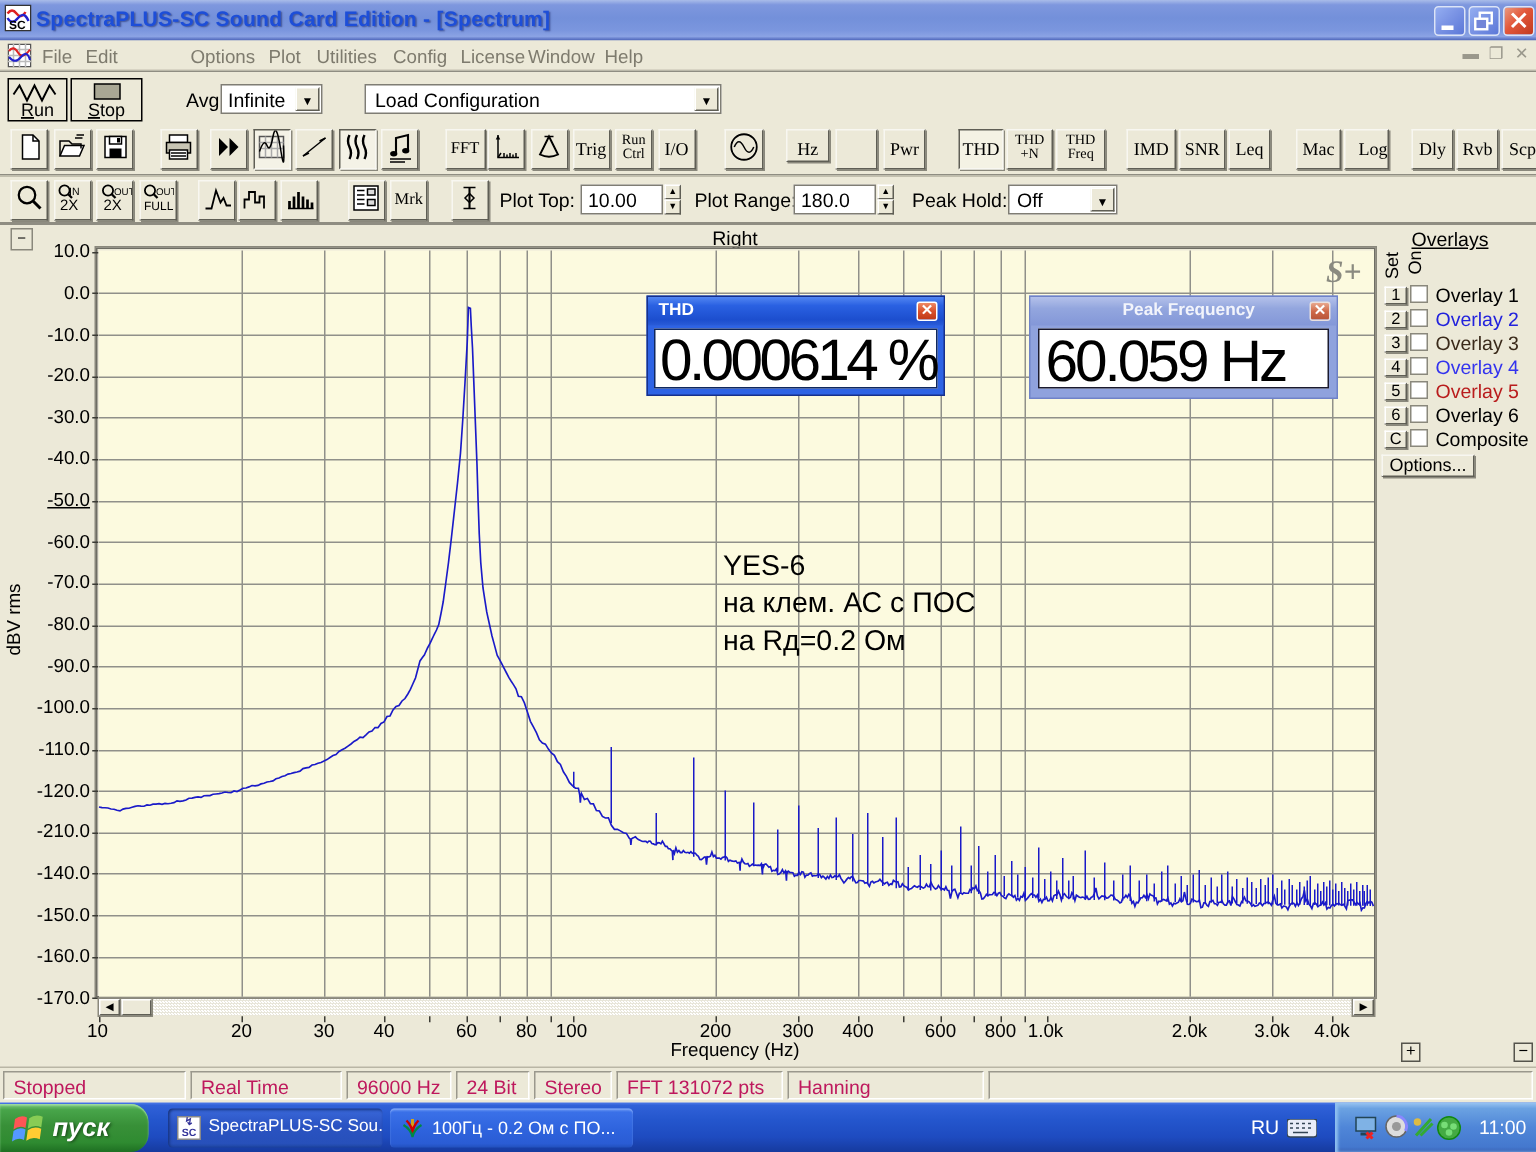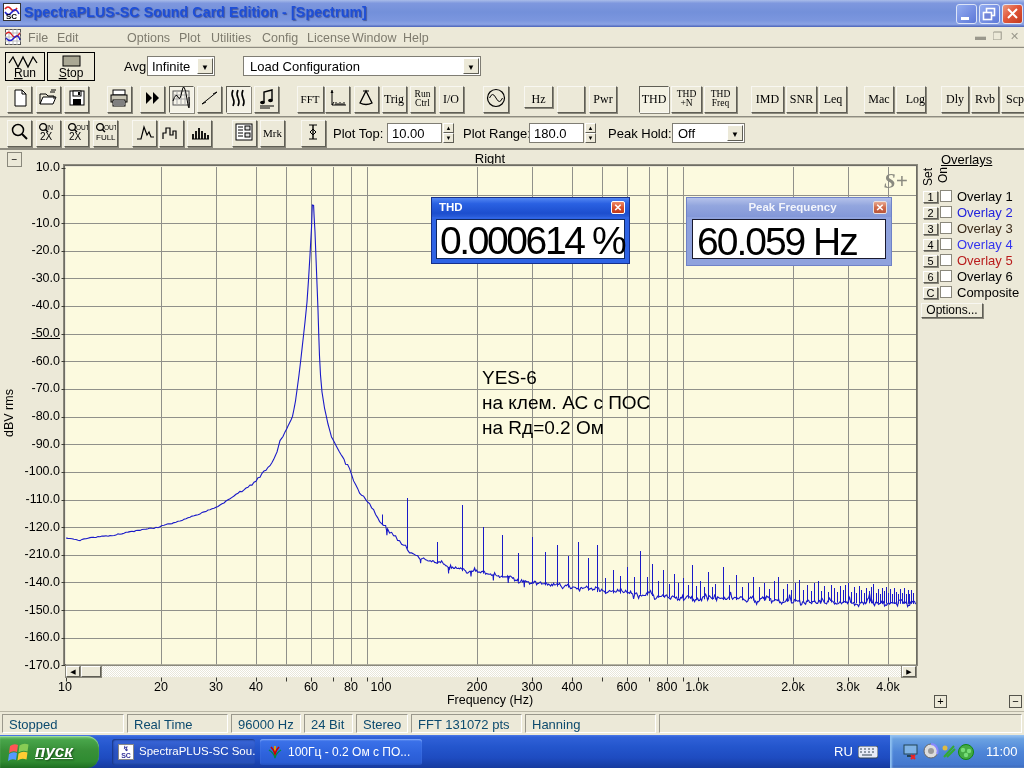--- a/index.html
+++ b/index.html
@@ -35,21 +35,21 @@
 .mwin{border:1px solid #16308c;}
 .mtitle{position:absolute;left:0;top:0;right:0;height:19px;color:#fff;font-size:11.5px;font-weight:bold;padding:3px 0 0 7px;}
 .mval{position:absolute;font-size:37px;color:#000;white-space:nowrap;}
 .mx{position:absolute;top:3px;right:4px;width:14px;height:13px;border:1px solid #fff;border-radius:2px;color:#fff;font-size:10px;line-height:11px;text-align:center;font-weight:bold;}
 
 .ovbtn{position:absolute;width:15px;height:12px;background:#ece9d8;border:1px solid;border-color:#fff #5f5e55 #5f5e55 #fff;box-shadow:1px 1px 0 #8a887c;font-size:11px;line-height:10px;text-align:center;}
 .ovchk{position:absolute;width:12px;height:12px;background:#fff;border:1px solid #8a887c;}
 .ovlab{position:absolute;font-size:13px;}
 
 #status{left:0;top:711px;width:1024px;height:24px;background:#ece9d8;border-top:1px solid #b9b6a5;}
-.spanel{position:absolute;top:714px;height:19px;border:1px solid;border-color:#9a988c #fff #fff #9a988c;font-size:13px;color:#0c4a6e;padding:2px 0 0 6px;}
+.spanel{position:absolute;top:714px;height:19px;border:1px solid;border-color:#9a988c #fff #fff #9a988c;font-size:13px;color:#be185d;padding:2px 0 0 6px;}
 
 #taskbar{left:0;top:735px;width:1024px;height:33px;background:linear-gradient(180deg,#4e7ae8 0%,#3061d8 6%,#2456cd 35%,#1e4bc0 70%,#163a9e 100%);}
 .tbtnapp{position:absolute;top:739px;height:26px;border-radius:3px;color:#fff;font-size:13px;white-space:nowrap;overflow:hidden;}
 </style></head>
 <body>
 <div id="root">
 
  <div id="titlebar" class="abs"></div>
  <div id="appicon" class="abs" style="left:3px;top:3px;width:18px;height:18px;"><svg width="18" height="18" viewBox="0 0 18 18">
         <rect x="0.5" y="0.5" width="17" height="17" fill="#fff" stroke="#333"></rect>
@@ -564,21 +564,21 @@
 
  <div id="taskbar" class="abs"></div>
     <div class="abs" style="left:0;top:736px;width:99px;height:32px;border-radius:0 12px 12px 0;
 background:linear-gradient(180deg,#7eca7e 0%,#48a54a 12%,#389038 45%,#2f8b31 80%,#1e6f22 100%);box-shadow:inset 0 1px 1px #9fdc9f;">
 <svg width="26" height="24" style="position:absolute;left:7px;top:4px;" viewBox="0 0 26 24">
 <path d="M3 6 q4 -3 8 -1 l-1 7 q-4 -2 -8 1 z" fill="#f55"></path>
         <path d="M12.5 5.5 q4 -3 9 -1 l-1 7 q-5 -2 -9 1 z" fill="#8c5"></path>
 <path d="M2 14 q4 -3 8 -1 l-1 7 q-4 -2 -8 1 z" fill="#59f"></path>
         <path d="M11.5 13.5 q4 -3 9 -1 l-1 7 q-5 -2 -9 1 z" fill="#fc3"></path>
       </svg>
-<span style="position:absolute;left:35px;top:6px;color:#fff;font-size:17px;font-weight:bold;font-style:italic;text-shadow:1px 1px 2px #1a4a1a;text-decoration:underline;">пуск</span>
+<span style="position:absolute;left:35px;top:6px;color:#fff;font-size:17px;font-weight:bold;font-style:italic;text-shadow:1px 1px 2px #1a4a1a;">пуск</span>
     </div>
     <div class="tbtnapp" style="left:112px;width:143px;background:linear-gradient(180deg,#3a68da 0%,#2a53c2 45%,#2750ba 90%,#1e459f 100%);box-shadow:inset 1px 1px 2px #16337e;">
 <span style="position:absolute;left:6px;top:5px;width:16px;height:16px;background:#fff;border:1px solid #888;font-size:7px;color:#339;text-align:center;font-weight:bold;line-height:7px;">↯<br>SC</span>
 <span style="position:absolute;left:27px;top:6px;font-size:11.5px;">SpectraPLUS-SC Sou...</span>
     </div>
     <div class="tbtnapp" style="left:260px;width:162px;background:linear-gradient(180deg,#5e8df2 0%,#3a70e8 10%,#2e63dd 55%,#2a5cd4 90%,#2250bd 100%);box-shadow:inset 0 1px 1px #7ca4f5;">
 <svg width="16" height="16" style="position:absolute;left:7px;top:5px;" viewBox="0 0 16 16">
         <path d="M8 2 v10" stroke="#d4a017" stroke-width="2"></path>
         <path d="M4 3 q4 4 4 9 M12 3 q-4 4 -4 9" stroke="#c00" stroke-width="1.6" fill="none"></path>
         <path d="M2 6 q5 3 6 8 M14 6 q-5 3 -6 8" stroke="#084" stroke-width="1.4" fill="none"></path>

